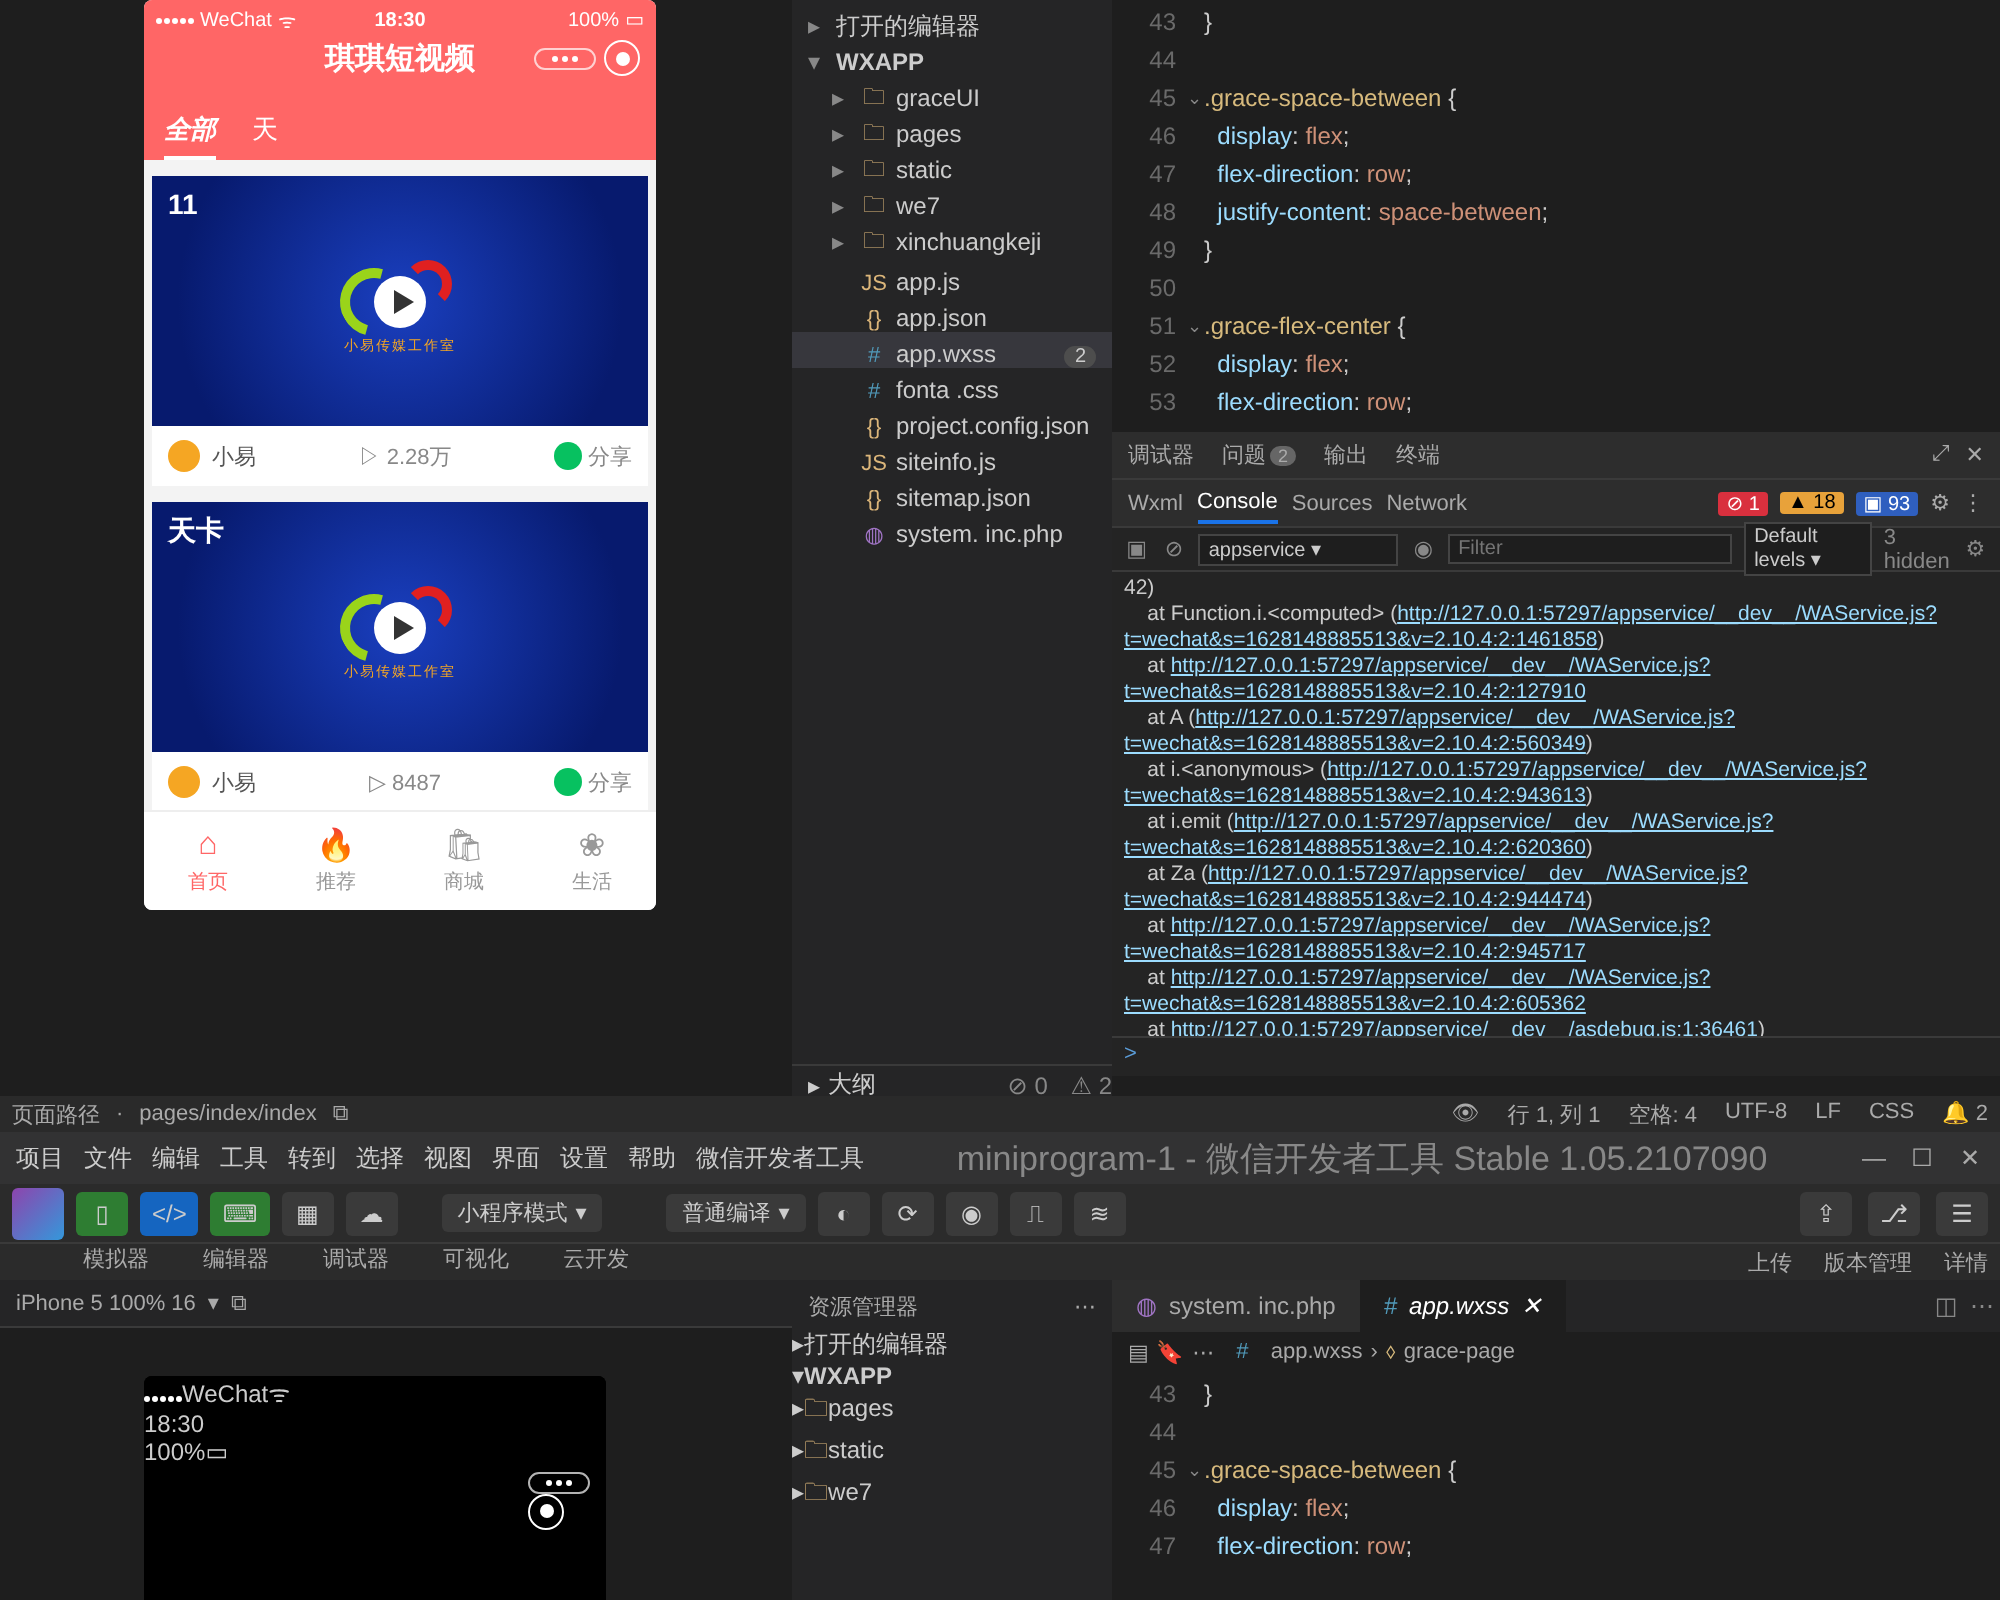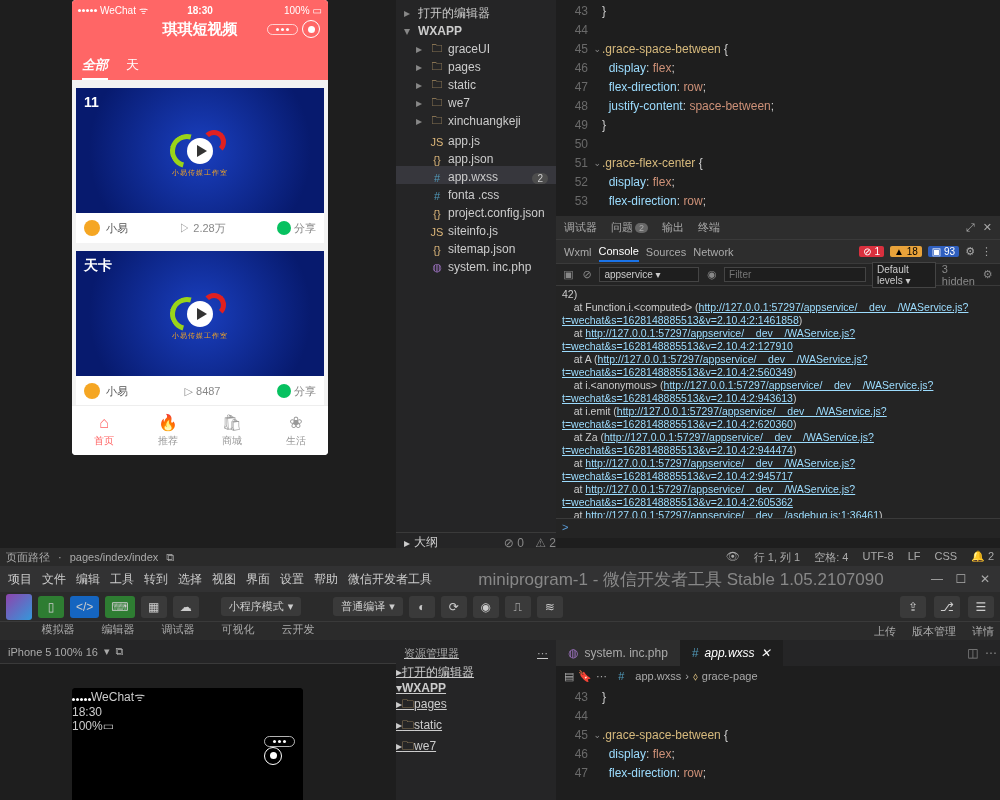--- a/index.html
+++ b/index.html
@@ -107,21 +107,21 @@
 .ide2 .tabrow { position:absolute;left:556px;top:74px;height:26px;display:flex;align-items:center;background:#252526;width:444px; }
 .ide2 .tabrow .etab { height:26px;padding:0 12px;display:flex;align-items:center;gap:6px;font-size:12px;color:#aaa;background:#2d2d2d; }
 .ide2 .tabrow .etab.act{background:#1e1e1e;color:#fff;font-style:italic;}
 .ide2 .tabrow .grow{flex:1}
 .ide2 .tabrow .ic{color:#888;width:18px;text-align:center;}
 .ide2 .bc { position:absolute;left:556px;top:100px;height:20px;width:444px;display:flex;align-items:center;padding:0 8px;gap:4px;font-size:11px;color:#aaa;background:#1e1e1e; }
 .ide2 .code2 { position:absolute;left:556px;top:120px;width:444px;height:114px;font-family:Consolas,monospace;font-size:12px;line-height:19px; }
 .ide2 .sim2 { position:absolute;left:72px;top:122px;width:231px;height:112px;background:#000;overflow:hidden;border-radius:4px 4px 0 0; }
 .ide2 .sim2 .statusbar{background:#000;}
 .ide2 .sim2 .navbar2 { height:34px;background:#000;display:flex;justify-content:flex-end;align-items:center;padding-right:8px; }
-.ide2 .explorer2 { position:absolute;left:396px;top:74px;width:160px;height:160px;background:#252526;padding-top:2px;text-decoration:underline; }
+.ide2 .explorer2 { position:absolute;left:396px;top:74px;width:160px;height:160px;background:#252526;padding-top:2px; }
 .ide2 .explorer2 .hdr { height:22px;display:flex;align-items:center;padding:0 8px;color:#aaa;font-size:11px;justify-content:space-between; }
 .ide2 .avatar { width:26px;height:26px;border-radius:3px;background:linear-gradient(135deg,#8e44ad,#3498db); }
 .ide2 .rlabels { position:absolute;right:6px;top:58px;display:flex;gap:16px;font-size:11px;color:#aaa; }
 </style>
 </head>
 <body>
 
 <div class="sim">
   <div class="statusbar">
     <div class="left">

